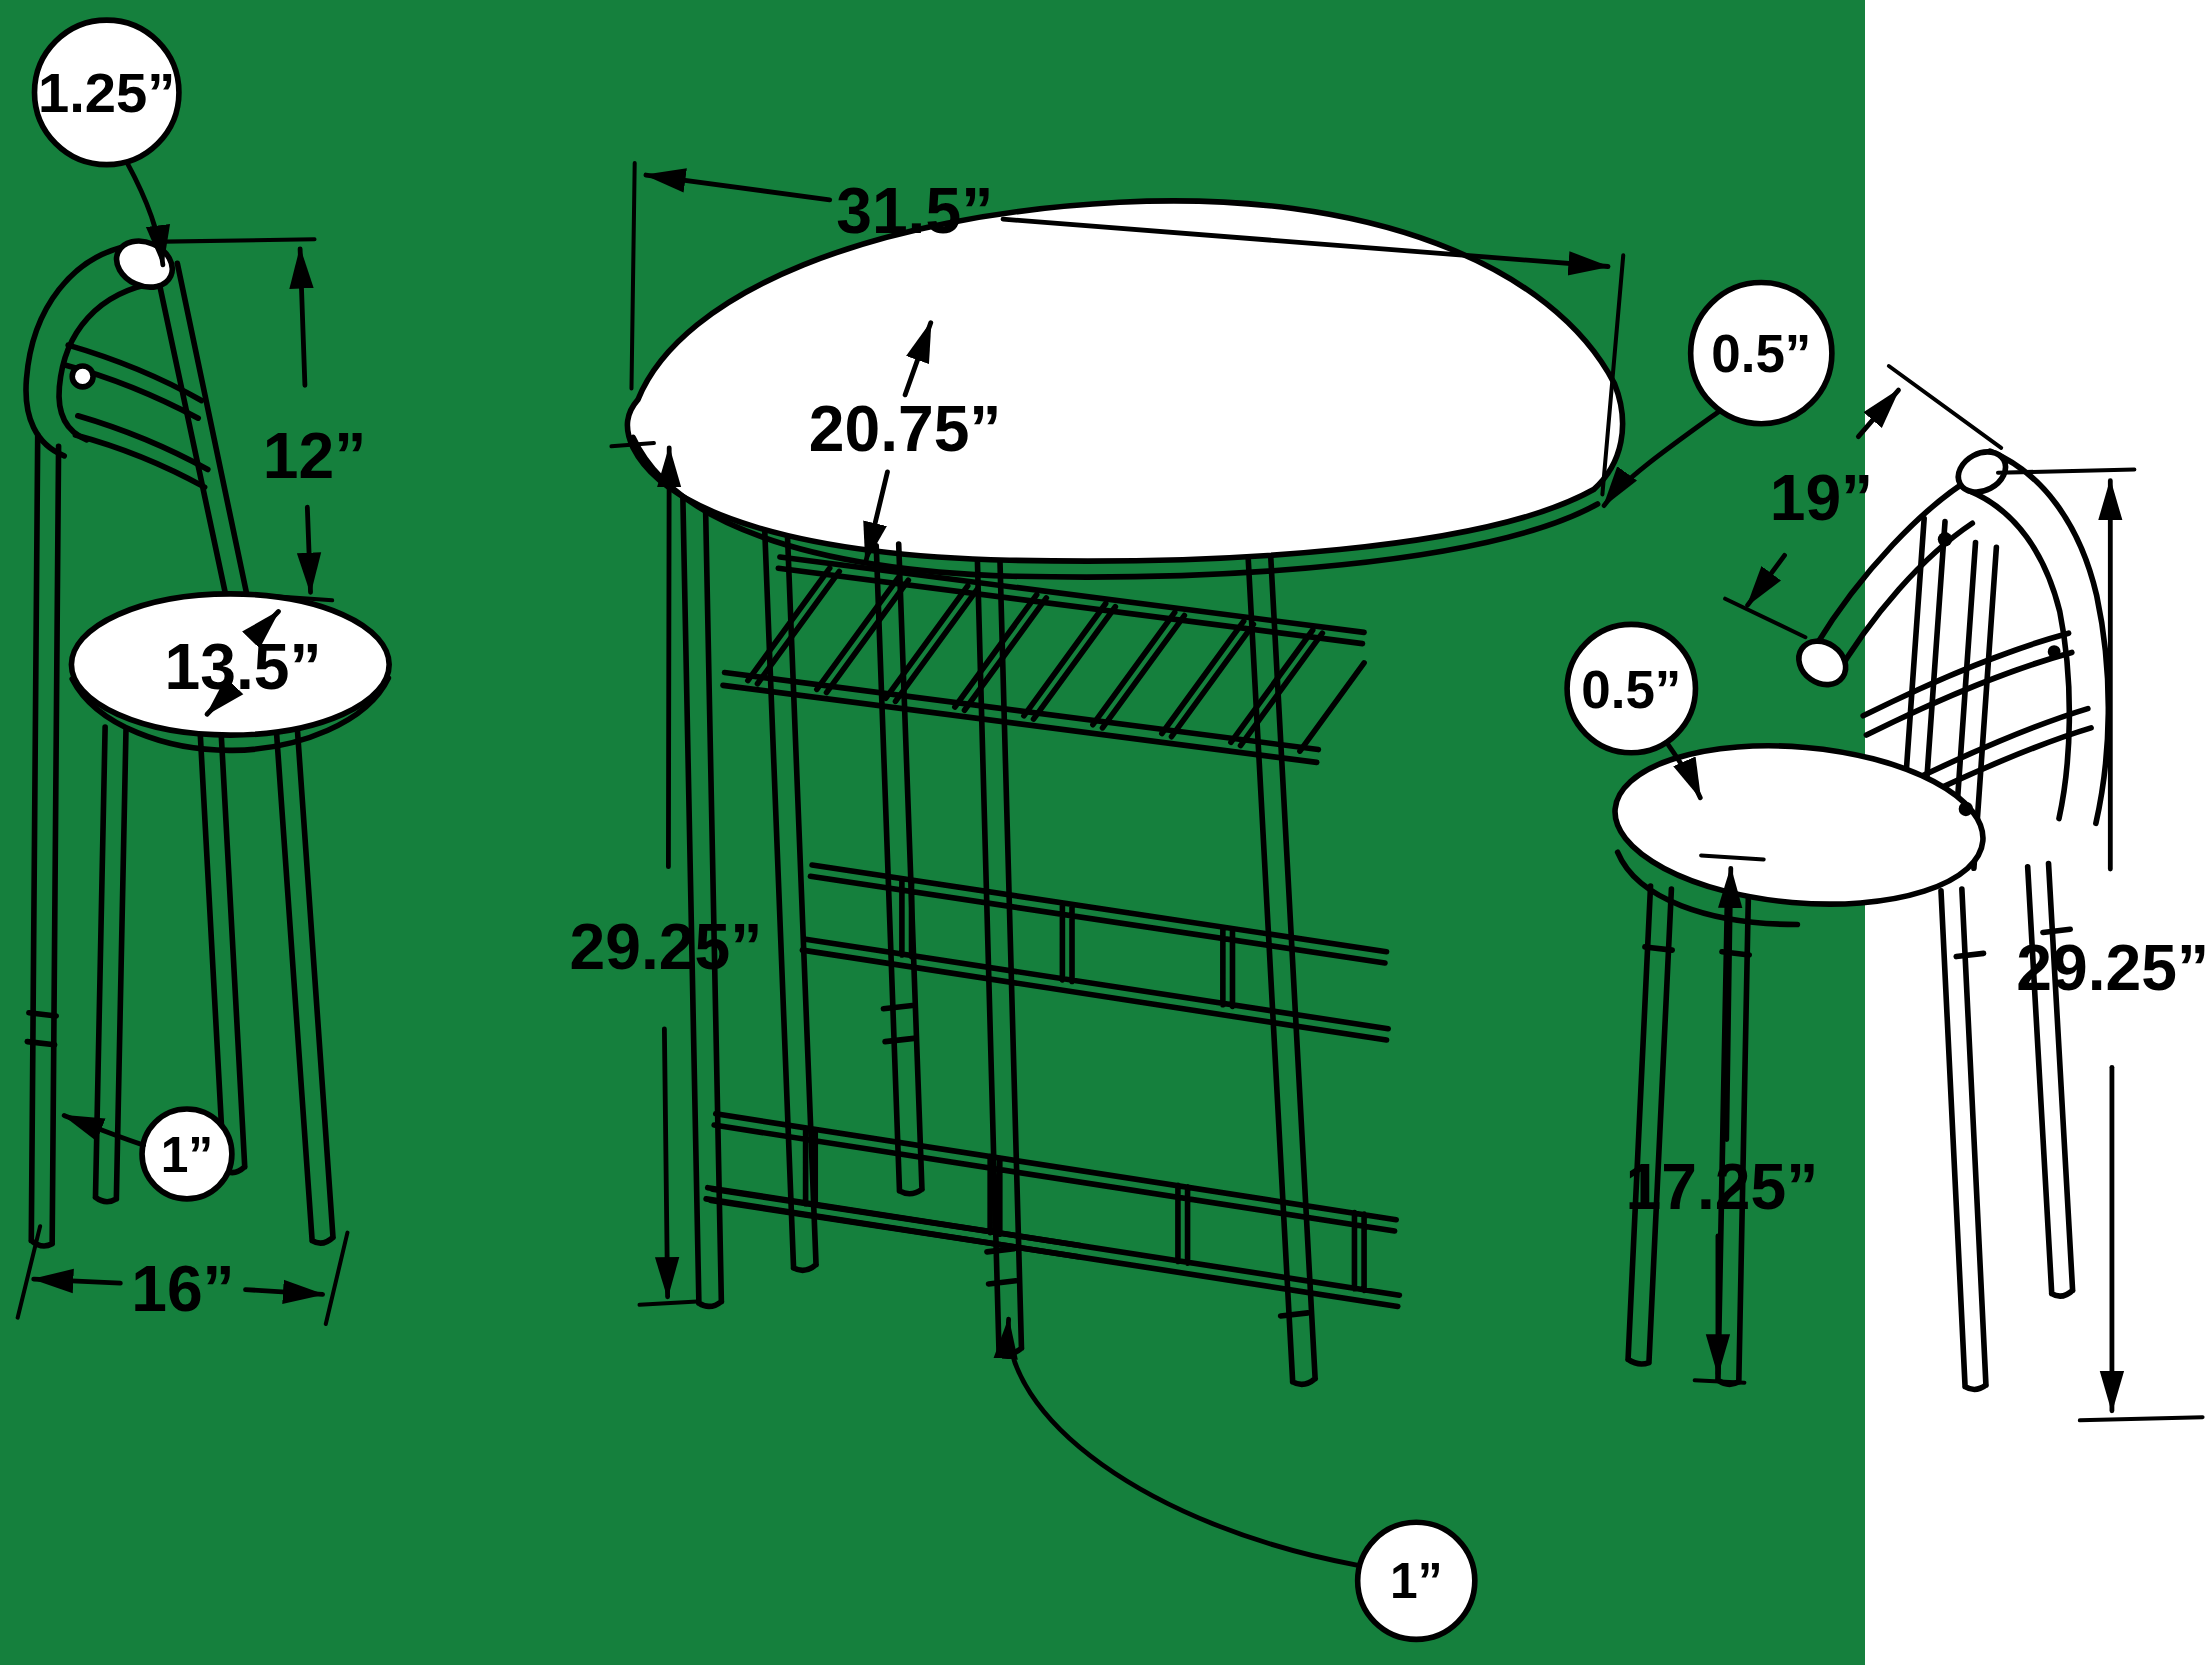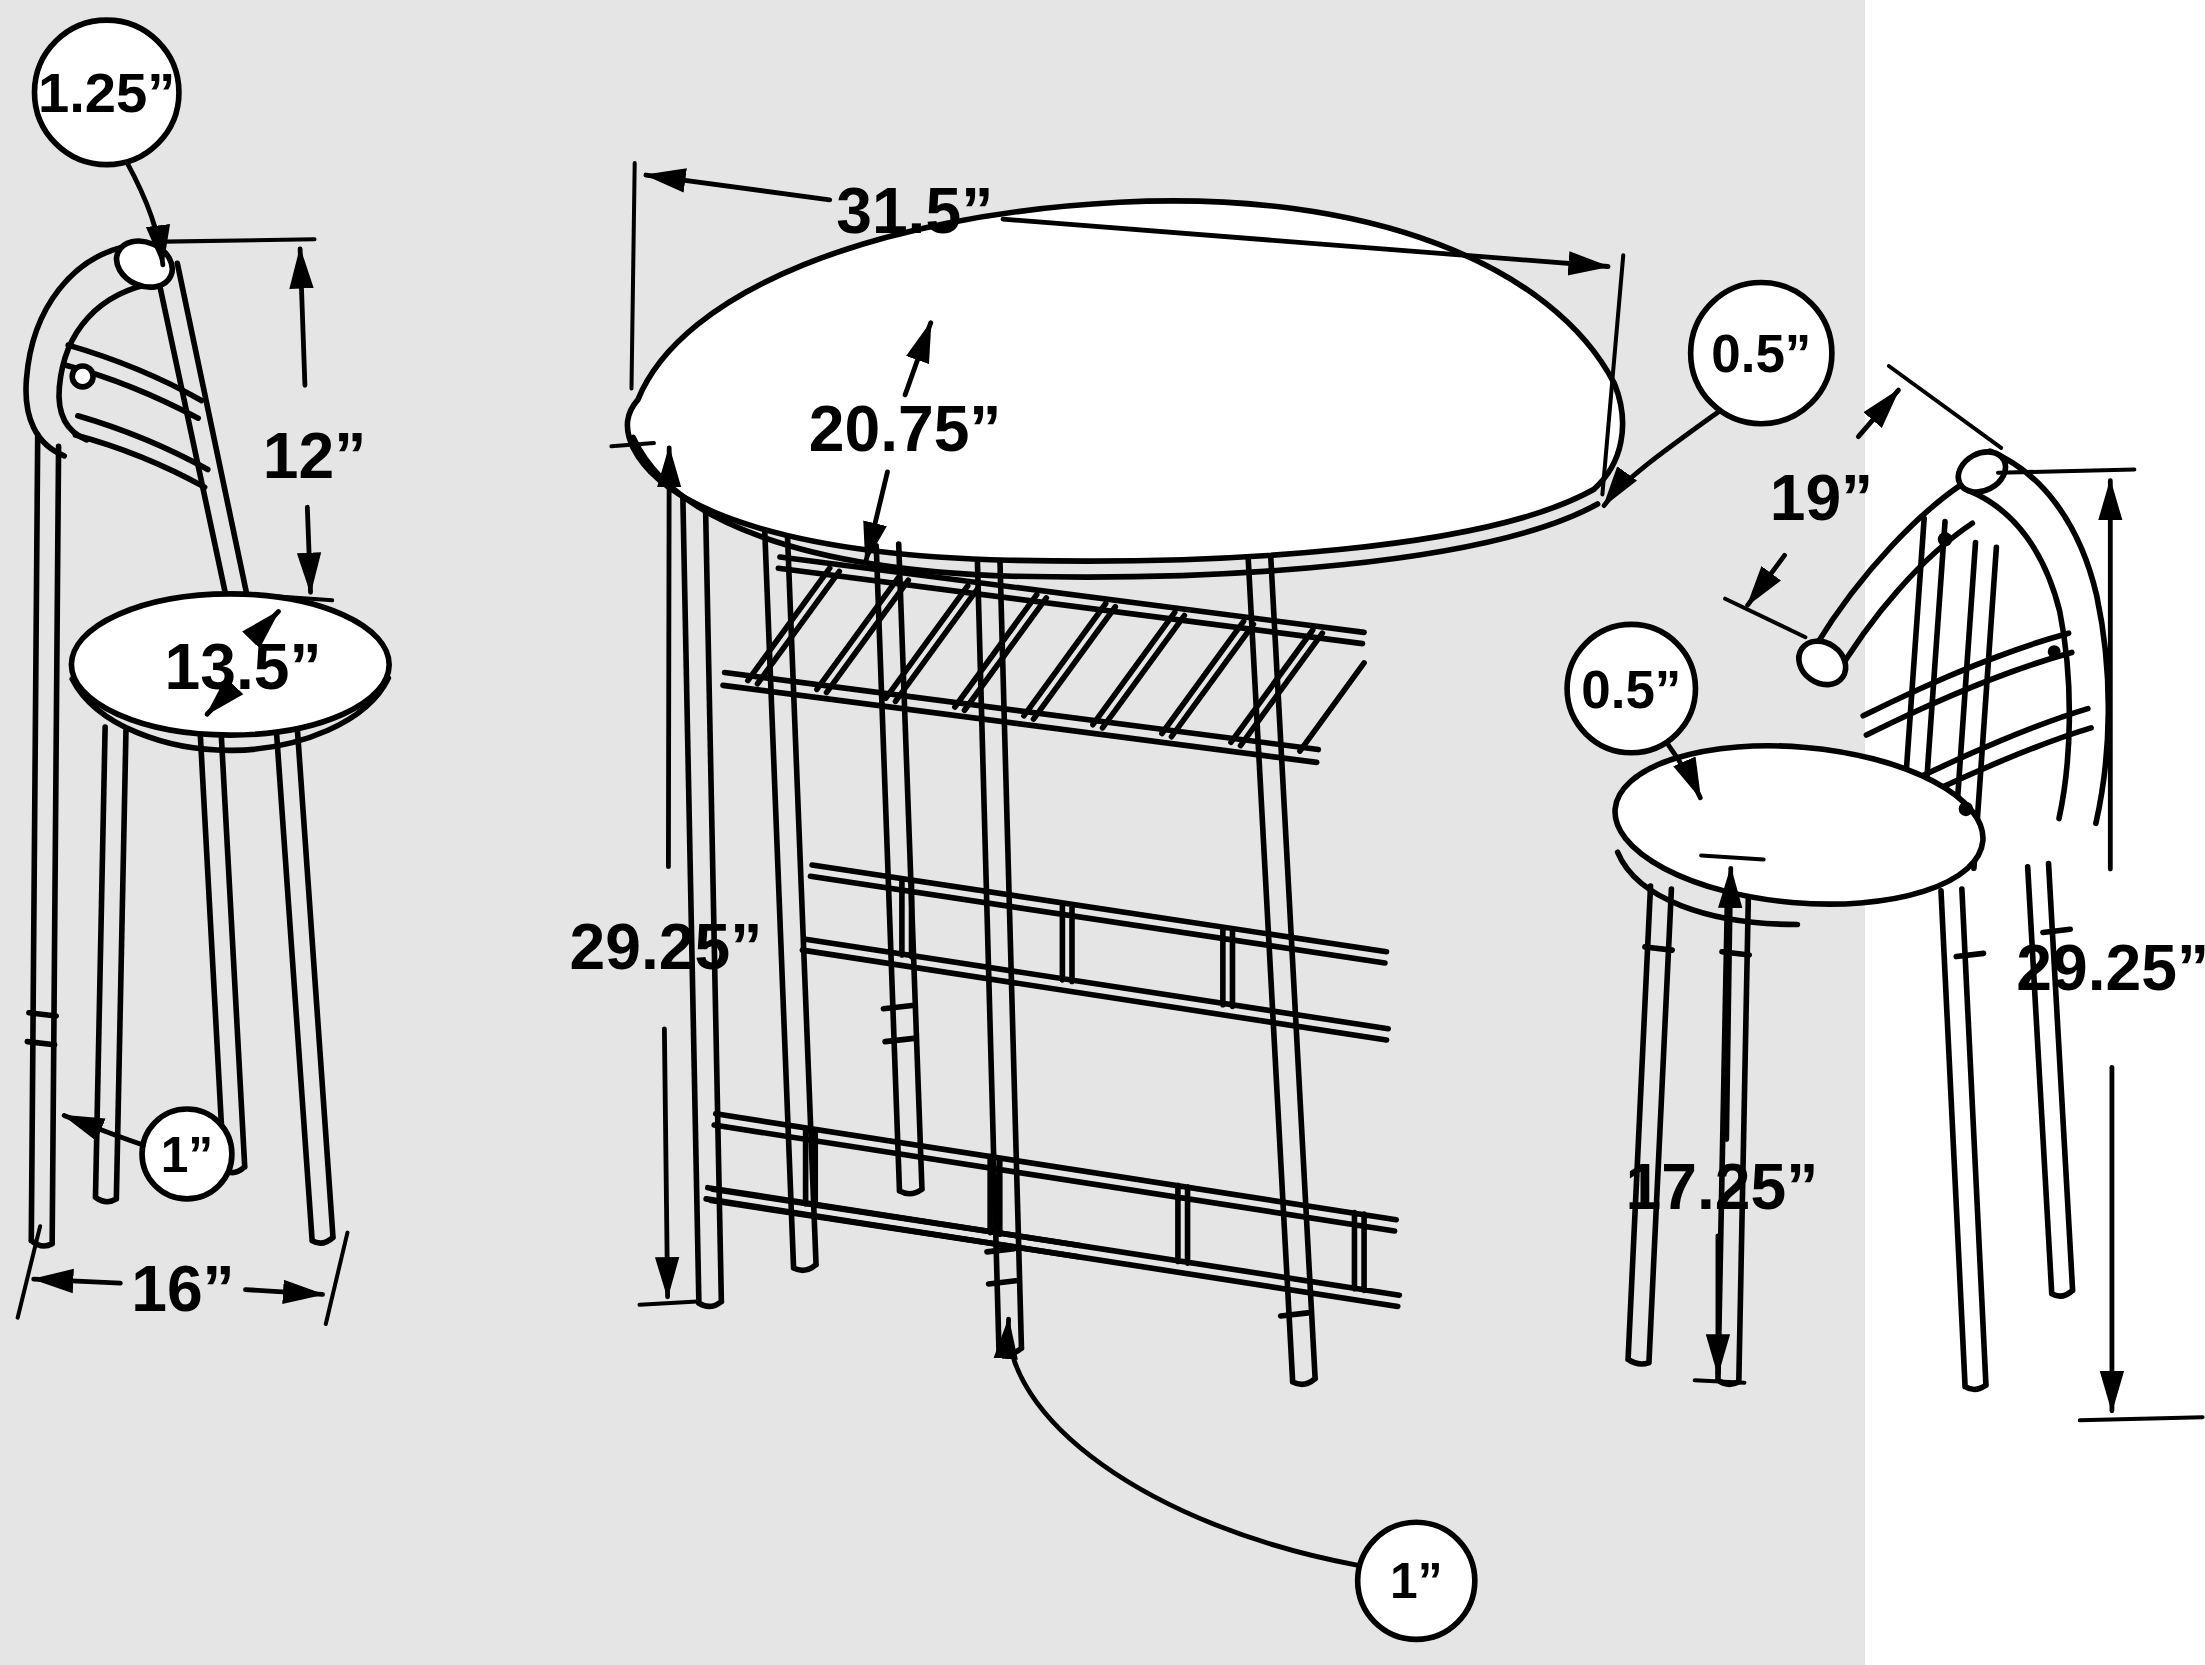--- a/index.html
+++ b/index.html
@@ -1,16 +1,16 @@
 <!DOCTYPE html>
 <html style="font-size:13px"><head>
 <meta charset="utf-8">
 <style>
   html,body{margin:0;padding:0;background:#ffffff;}
-  .stage{width:1865px;height:1666px;position:relative;background:#e5e5e5;}
+  .stage{width:1865px;height:1666px;position:relative;background:#15803d;}
   svg{display:block;}
   .art path,.art line,.art ellipse,.art circle{fill:none;stroke:#000;stroke-width:7;stroke-linecap:round;stroke-linejoin:round;}
   .art .fillw{fill:#ffffff;}
   .art .dot{fill:#000;stroke:none;}
   .dims path,.dims line{fill:none;stroke:#000;stroke-width:6;stroke-linecap:round;}
   .dims .tick{stroke-width:5;}
   .dims circle{fill:#ffffff;stroke:#000;stroke-width:7;}
   .dims text{fill:#000;font-family:"Liberation Sans","DejaVu Sans",sans-serif;font-weight:600;text-anchor:middle;}
   .t80{font-size:80px;}
   .t70{font-size:70px;}

